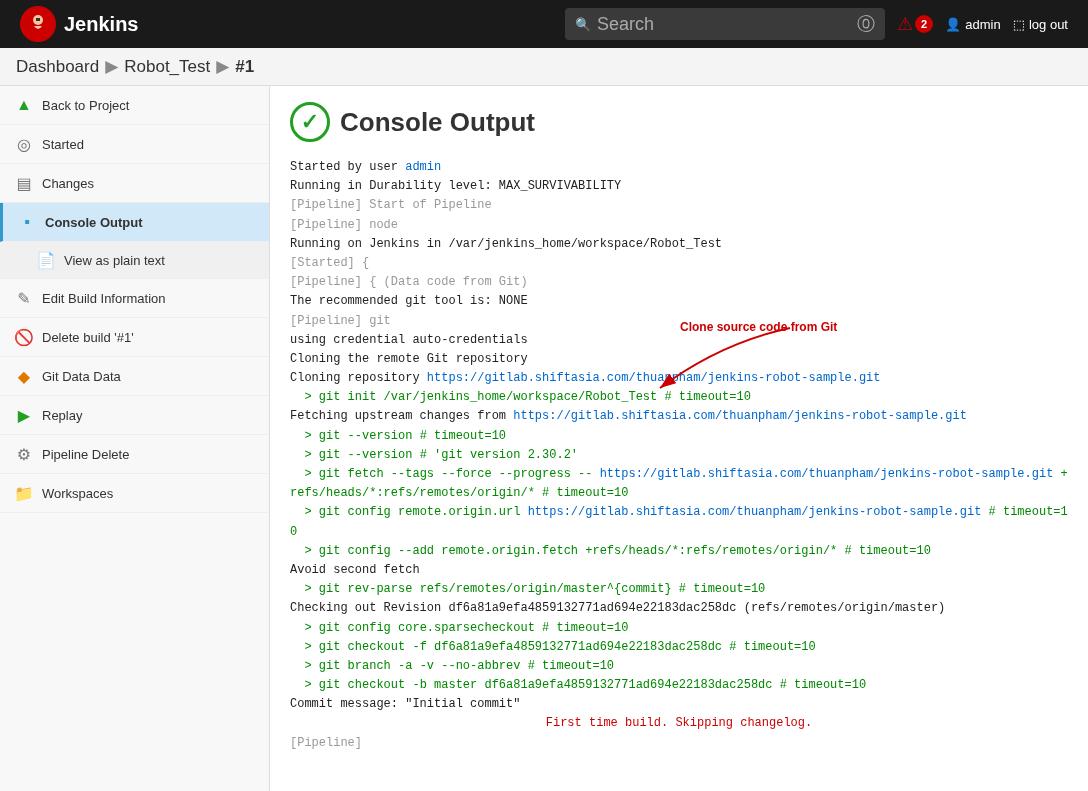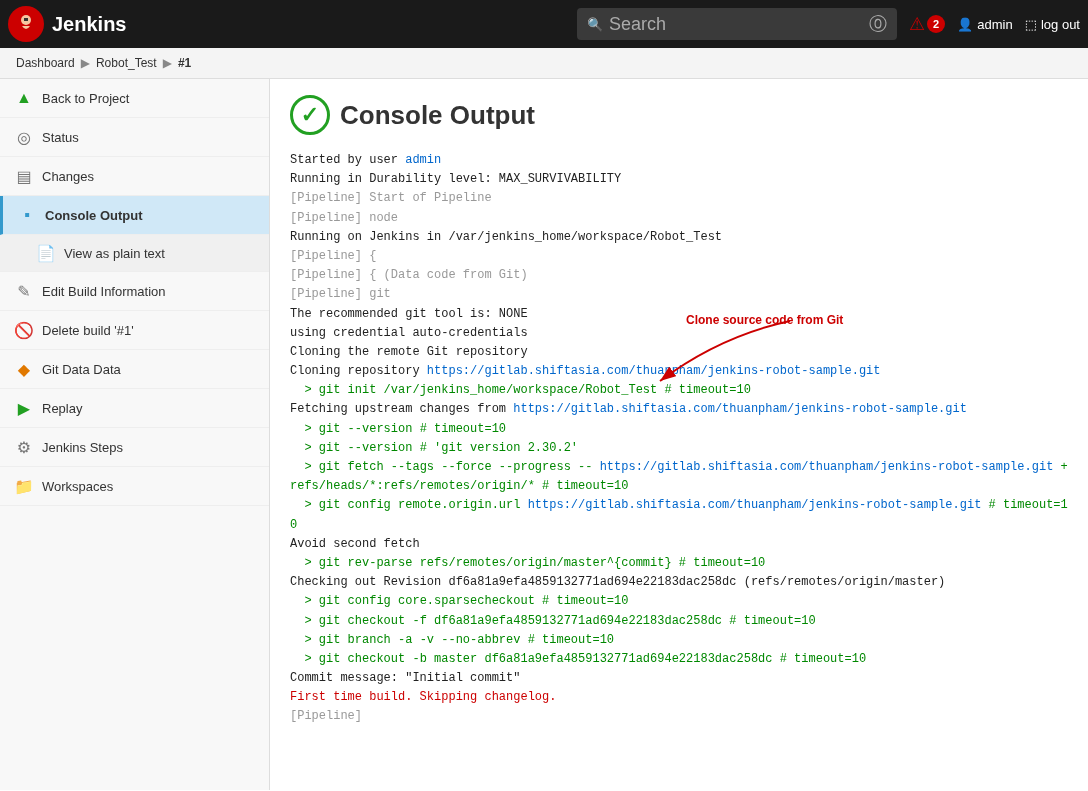--- a/index.html
+++ b/index.html
@@ -3,21 +3,21 @@
   <meta charset="utf-8">
   <style>
     * { box-sizing: border-box; margin: 0; padding: 0; }
     body { font-family: Arial, sans-serif; font-size: 13px; background: #fff; }
 
     
     #header {
       background: #1a1a1a;
       display: flex;
       align-items: center;
-      padding: 0 8px;
+      padding: 0 20px;
       height: 48px;
       gap: 12px;
     }
     #logo-area {
       display: flex;
       align-items: center;
       gap: 8px;
       color: #fff;
       font-size: 20px;
       font-weight: bold;
@@ -88,21 +88,21 @@
     }
 
     
     #breadcrumb {
       background: #f4f4f4;
       border-bottom: 1px solid #ddd;
       padding: 8px 16px;
       display: flex;
       align-items: center;
       gap: 6px;
-      font-size: 12px;
+      font-size: 17px;
     }
     .breadcrumb-sep { color: #888; }
     .breadcrumb-link { color: #333; text-decoration: none; }
     .breadcrumb-current { color: #333; font-weight: bold; }
 
     
     #main {
       display: flex;
       height: calc(100vh - 80px);
     }
@@ -195,21 +195,21 @@
       font-size: 12px;
       line-height: 1.6;
       background: #fff;
       color: #222;
       position: relative;
     }
     .console-line { white-space: pre-wrap; word-break: break-all; }
     .c-gray { color: #999; }
     .c-blue { color: #0066cc; }
     .c-normal { color: #222; }
-    .c-red { color: #cc0000; }
+    .c-red { color: #cc0000; text-align: center; }
     .c-green { color: #008800; }
   </style>
 </head>
 <body>
 
 <div id="header">
   <div id="logo-area">
     <div id="jenkins-icon">
       <svg width="24" height="24" viewBox="0 0 24 24" fill="white">
         <circle cx="12" cy="8" r="5" fill="#f5c6a0"></circle>
@@ -252,21 +252,21 @@
 
   <div id="sidebar">
 
     <a class="sidebar-item" href="#">
       <span class="sidebar-icon icon-green">▲</span>
       <span>Back to Project</span>
     </a>
 
     <a class="sidebar-item" href="#">
       <span class="sidebar-icon icon-gray">◎</span>
-      <span>Status</span>
+      <span>Started</span>
     </a>
 
     <a class="sidebar-item" href="#">
       <span class="sidebar-icon icon-gray">▤</span>
       <span>Changes</span>
     </a>
 
     <a class="sidebar-item active" href="#">
       <span class="sidebar-icon icon-blue">▪</span>
       <span>Console Output</span>
@@ -292,21 +292,21 @@
       <span>Git Data Data</span>
     </a>
 
     <a class="sidebar-item" href="#">
       <span class="sidebar-icon icon-green">▶</span>
       <span>Replay</span>
     </a>
 
     <a class="sidebar-item" href="#">
       <span class="sidebar-icon icon-gray">⚙</span>
-      <span>Jenkins Steps</span>
+      <span>Pipeline Delete</span>
     </a>
 
     <a class="sidebar-item" href="#">
       <span class="sidebar-icon icon-gray">📁</span>
       <span>Workspaces</span>
     </a>
 
   </div>
 
   <div id="content">
@@ -314,69 +314,70 @@
     <div id="page-title-row">
       <div class="success-icon">✓</div>
       <span id="page-title">Console Output</span>
     </div>
 
     <div id="console-output">
 
       <div style="position:relative;">
 
         <div style="position:absolute;top:175px;left:250px;pointer-events:none;z-index:10;">
-          <span style="color:#cc0000;font-weight:bold;font-size:12px;font-family:Arial;white-space:nowrap;position:absolute;top:-15px;left:146px;">Clone source code from Git</span>
+          <span style="color:#cc0000;font-weight:bold;font-size:12px;font-family:Arial;white-space:nowrap;position:absolute;top:-15px;left:140px;">Clone source code from Git</span>
           <svg width="200" height="80" style="position:absolute;top:-10px;left:60px;">
             <defs>
               <marker id="arrowhead" markerWidth="8" markerHeight="6" refX="8" refY="3" orient="auto">
                 <polygon points="0 0, 8 3, 0 6" fill="#cc0000"></polygon>
               </marker>
             </defs>
             <path d="M 190 5 Q 120 20 60 65" stroke="#cc0000" stroke-width="2" fill="none" marker-end="url(#arrowhead)"></path>
           </svg>
         </div>
 
         <div class="console-line c-normal">Started by user <span class="c-blue">admin</span></div>
 
         <div class="console-line c-normal">Running in Durability level: MAX_SURVIVABILITY</div>
 
         <div class="console-line c-gray">[Pipeline] Start of Pipeline</div>
 
         <div class="console-line c-gray">[Pipeline] node</div>
 
         <div class="console-line c-normal">Running on Jenkins in /var/jenkins_home/workspace/Robot_Test</div>
 
-        <div class="console-line c-gray">[Pipeline] {</div>
+        <div class="console-line c-gray">[Started] {</div>
 
 
         <div class="console-line c-gray">[Pipeline] { (Data code from Git)</div>
 
+        <div class="console-line c-normal">The recommended git tool is: NONE</div>
+
         <div class="console-line c-gray">[Pipeline] git</div>
 
-        <div class="console-line c-normal">The recommended git tool is: NONE</div>
-
         <div class="console-line c-normal">using credential auto-credentials</div>
 
         <div class="console-line c-normal">Cloning the remote Git repository</div>
 
         <div class="console-line c-normal">Cloning repository <span class="c-blue">https://gitlab.shiftasia.com/thuanpham/jenkins-robot-sample.git</span></div>
 
         <div class="console-line c-green">  &gt; git init /var/jenkins_home/workspace/Robot_Test # timeout=10</div>
 
         <div class="console-line c-normal">Fetching upstream changes from <span class="c-blue">https://gitlab.shiftasia.com/thuanpham/jenkins-robot-sample.git</span></div>
 
         <div class="console-line c-green">  &gt; git --version # timeout=10</div>
 
         <div class="console-line c-green">  &gt; git --version # 'git version 2.30.2'</div>
 
 
         <div class="console-line c-green">  &gt; git fetch --tags --force --progress -- <span class="c-blue">https://gitlab.shiftasia.com/thuanpham/jenkins-robot-sample.git</span> +refs/heads/*:refs/remotes/origin/* # timeout=10</div>
 
         <div class="console-line c-green">  &gt; git config remote.origin.url <span class="c-blue">https://gitlab.shiftasia.com/thuanpham/jenkins-robot-sample.git</span> # timeout=10</div>
 
+        <div class="console-line c-green">  &gt; git config --add remote.origin.fetch +refs/heads/*:refs/remotes/origin/* # timeout=10</div>
 
         <div class="console-line c-normal">Avoid second fetch</div>
 
         <div class="console-line c-green">  &gt; git rev-parse refs/remotes/origin/master^{commit} # timeout=10</div>
 
         <div class="console-line c-normal">Checking out Revision df6a81a9efa4859132771ad694e22183dac258dc (refs/remotes/origin/master)</div>
 
         <div class="console-line c-green">  &gt; git config core.sparsecheckout # timeout=10</div>
 
         <div class="console-line c-green">  &gt; git checkout -f df6a81a9efa4859132771ad694e22183dac258dc # timeout=10</div>

